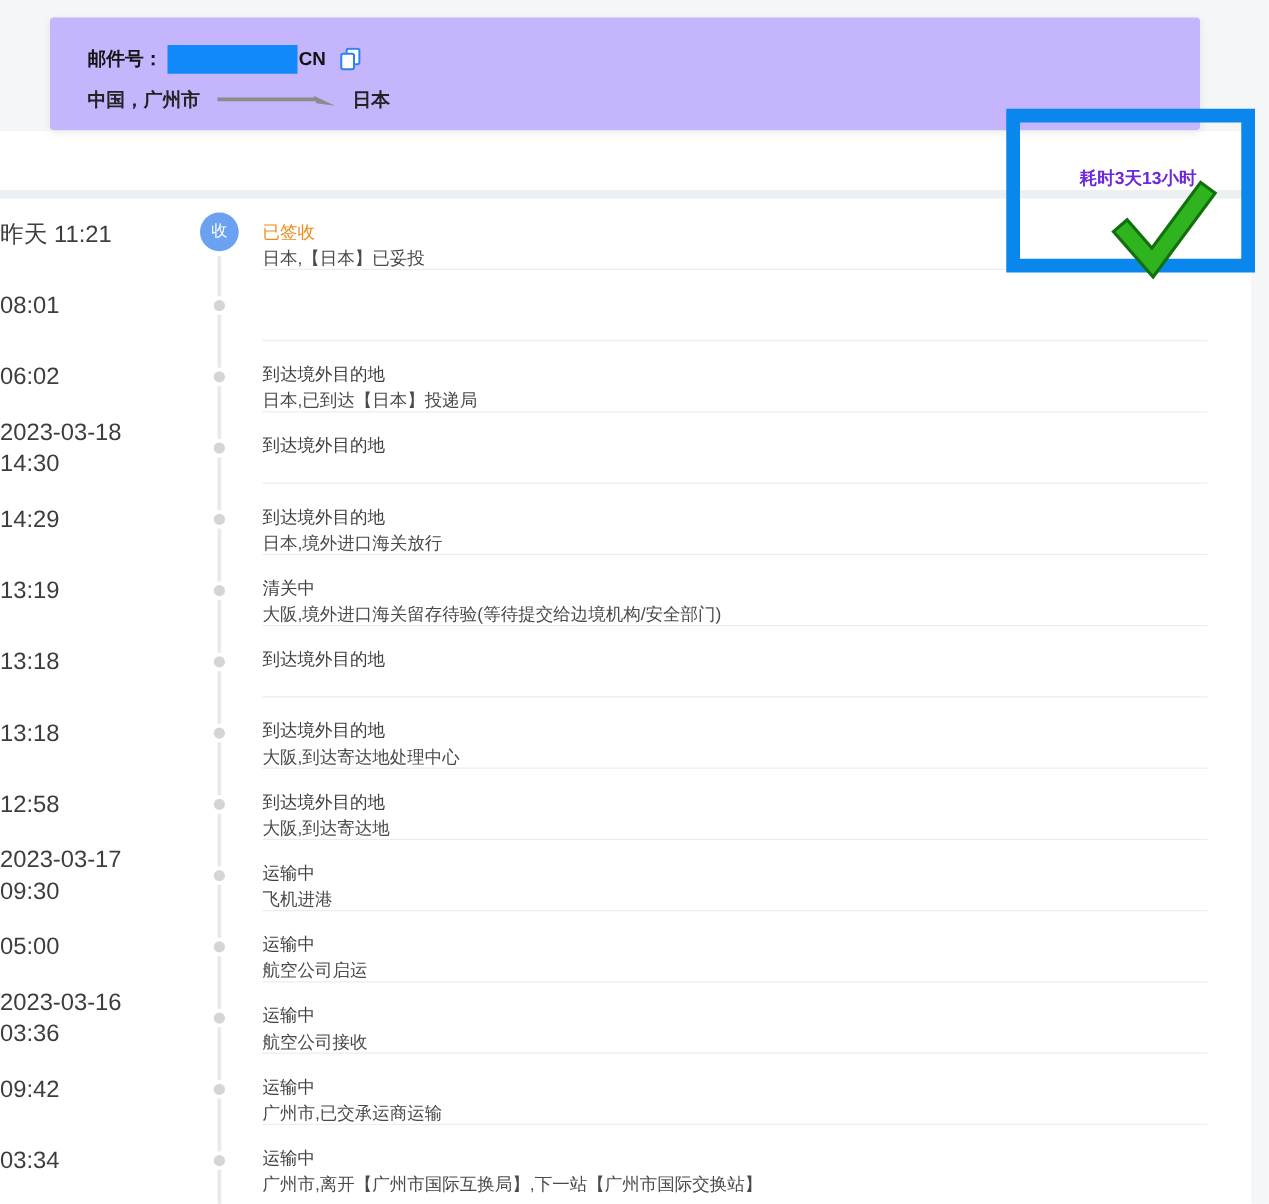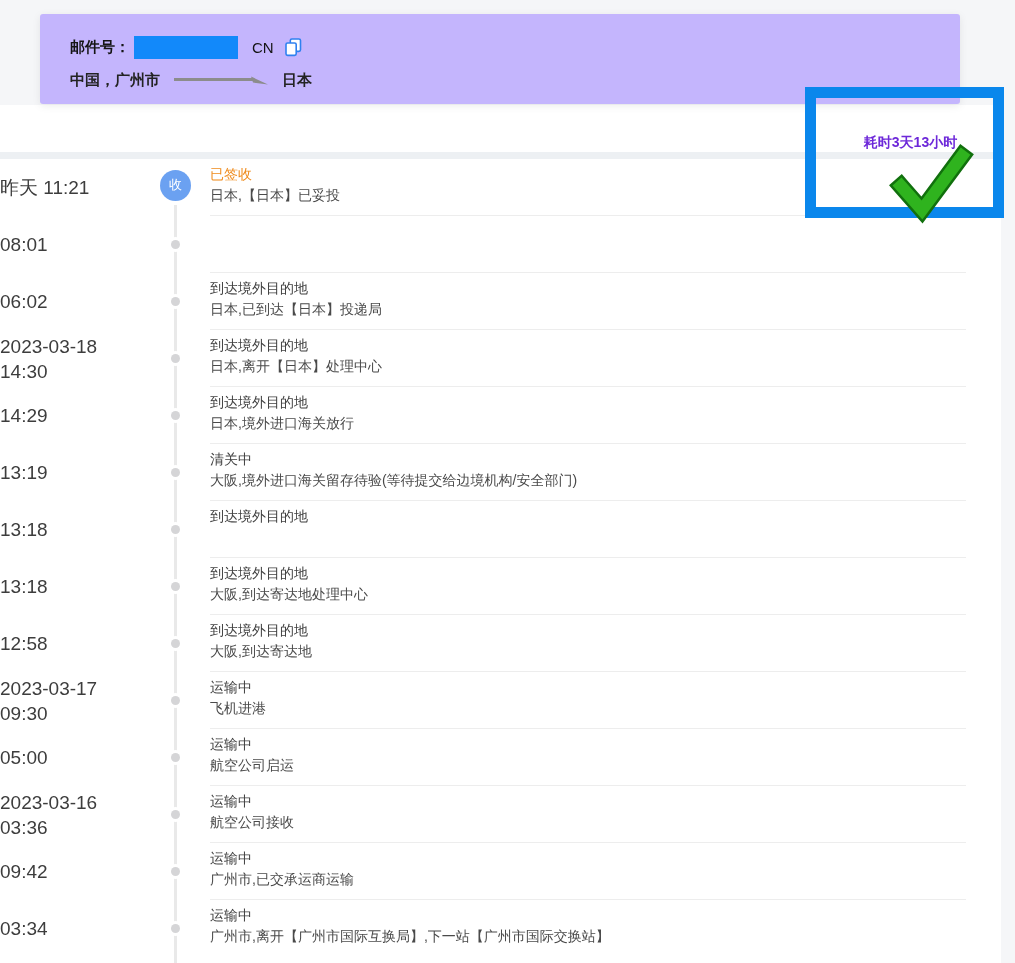--- a/index.html
+++ b/index.html
@@ -14,21 +14,21 @@
   
   .gutter{position:absolute;top:0;right:0;width:14px;height:963px;background:#f5f6f8;z-index:3;}
   
   .card{
     position:absolute;top:14px;left:40px;width:920px;height:90px;background:#c4b5fd;
     border-radius:3px;box-shadow:0 2px 8px rgba(0,0,0,0.08);z-index:1;
   }
   .mail-row{position:absolute;top:21px;left:30px;height:25px;display:flex;align-items:center;}
   .mail-label{font-size:15px;font-weight:bold;color:#141414;}
   .redaction{display:inline-block;width:104px;height:23px;background:#1289fa;margin-left:4px;}
-  .mail-suffix{font-size:15px;font-weight:normal;color:#141414;margin-left:14px;}
+  .mail-suffix{font-size:15px;font-weight:bold;color:#141414;margin-left:1px;}
   .copy{margin-left:11px;display:inline-flex;align-items:center;cursor:pointer;}
   .route-row{position:absolute;top:55px;left:30px;height:22px;display:flex;align-items:center;}
   .route-origin,.route-dest{font-size:15px;font-weight:bold;color:#232323;}
   .route-arrow{margin:0 12px 0 12px;display:inline-flex;align-items:center;}
   
   .band{position:absolute;top:152px;left:0;width:1015px;height:7px;background:#edf0f3;}
   
   .timeline{position:absolute;top:159px;left:0;width:1015px;height:804px;background:#ffffff;}
   .axis{position:absolute;left:174px;top:46px;bottom:0;width:3px;background:#e9e9e9;}
   .entry{position:relative;height:57px;}
@@ -43,21 +43,21 @@
   .dot{
     position:absolute;left:171px;top:50%;margin-top:-4.5px;width:9px;height:9px;
     border-radius:50%;background:#d5d5d7;box-shadow:0 0 0 3px #ffffff;z-index:1;
   }
   .badge{
     position:absolute;left:160px;top:50%;margin-top:-18px;width:31px;height:31px;
     border-radius:50%;background:#6ba1f1;color:#ffffff;font-size:13px;
     display:flex;align-items:center;justify-content:center;
     box-shadow:0 0 0 3px #ffffff;z-index:1;
   }
-  .content{margin-left:210px;padding-top:5px;}
+  .content{margin-left:210px;padding-top:16px;}
   .status{font-size:14px;color:#3f3f3f;line-height:20px;}
   .desc{font-size:14px;color:#4a4a4a;line-height:20px;margin-top:1px;}
   
   .annotation{
     position:absolute;left:805px;top:87px;width:199px;height:131px;
     border:11px solid #0a87ec;box-sizing:border-box;z-index:10;
   }
   .duration{
     position:absolute;top:36px;left:0;width:100%;text-align:center;text-indent:12px;
     font-size:14px;font-weight:bold;color:#6d28d9;
@@ -127,21 +127,20 @@
           </div>
         </div>
         <div class="entry">
           <div class="time">
             <div>2023-03-18</div>
             <div>14:30</div>
           </div>
           <div class="dot"></div>
           <div class="content">
             <div class="status">到达境外目的地</div>
-            <div class="desc">日本,离开【日本】处理中心</div>
           </div>
         </div>
         <div class="entry">
           <div class="time">
             <div>14:29</div>
           </div>
           <div class="dot"></div>
           <div class="content">
             <div class="status">到达境外目的地</div>
             <div class="desc">日本,境外进口海关放行</div>

